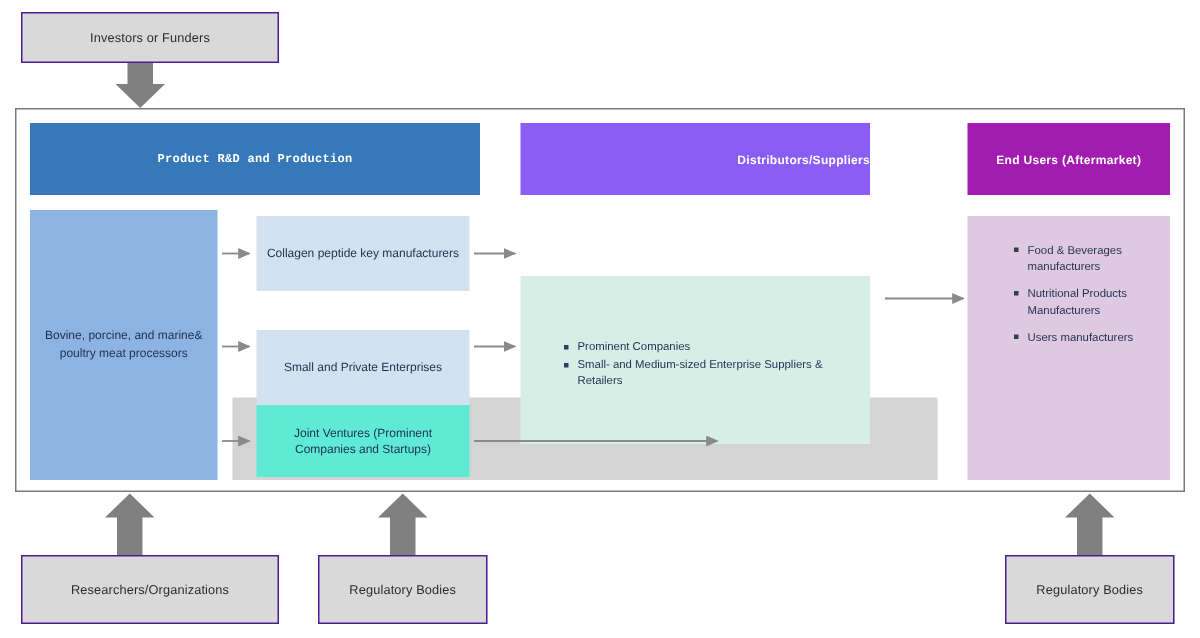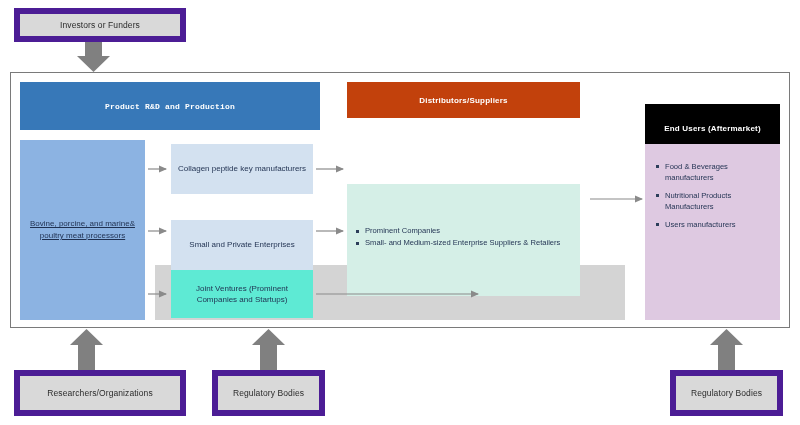--- a/index.html
+++ b/index.html
@@ -19,21 +19,21 @@
     position: absolute;
     left: 0; top: 0;
     width: 800px;
     height: 425px;
   }
   .abs { position: absolute; box-sizing: border-box; }
 
   
   .ext-box {
     background: #d9d9d9;
-    border: 6px solid #4c1d95;
+    border: 1px solid #4c1d95;
     display: flex;
     align-items: center;
     justify-content: center;
     text-align: center;
     font-size: 8.5px;
     color: #2b2b2b;
     letter-spacing: .1px;
   }
 
   .main-frame {
@@ -47,32 +47,32 @@
     justify-content: center;
     text-align: center;
     color: #ffffff;
     font-size: 8px;
     font-weight: bold;
     letter-spacing: .2px;
   }
 
   .panel {
     display: block;
+    padding-left: 20px;
   }
 
   .proc-box {
     display: flex;
     align-items: center;
     justify-content: center;
     text-align: center;
     font-size: 8px;
     line-height: 1.45;
     color: #1f3050;
     padding: 2px 4px;
-    text-decoration: underline;
   }
 
   .sub-box {
     display: flex;
     align-items: center;
     justify-content: center;
     text-align: center;
     font-size: 8px;
     line-height: 1.4;
     color: #1f3050;
@@ -122,25 +122,25 @@
   <div class="abs ext-box" style="left:14px; top:8px; width:172px; height:34px;">
     <span>Investors or Funders</span>
   </div>
 
   <div class="abs main-frame" style="left:10px; top:72px; width:780px; height:256px;"></div>
 
   <div class="abs header-band" style="left:20px; top:82px; width:300px; height:48px; background:#3778B8;font-family:Liberation Mono, monospace;">
     <span>Product R&amp;D and Production</span>
   </div>
 
-  <div class="abs header-band" style="left:347px; top:82px; width:233px; height:36px; background:#c2410c;">
+  <div class="abs header-band" style="left:347px; top:82px; width:233px; height:48px; background:#8b5cf6;justify-content:flex-end;">
     <span>Distributors/Suppliers</span>
   </div>
 
-  <div class="abs header-band" style="left:645px; top:82px; width:135px; height:48px; background:#000000;margin-top:22px;">
+  <div class="abs header-band" style="left:645px; top:82px; width:135px; height:48px; background:#a21caf;">
     <span>End Users (Aftermarket)</span>
   </div>
 
   <div class="abs" style="left:155px; top:265px; width:470px; height:55px; background:#D4D4D4;"></div>
 
   <div class="abs proc-box" style="left:20px; top:140px; width:125px; height:180px; background:#8CB3E2;">
     <span>Bovine, porcine, and marine&amp; poultry meat processors</span>
   </div>
 
   <div class="abs sub-box" style="left:171px; top:144px; width:142px; height:50px; background:#D3E1F0;">

